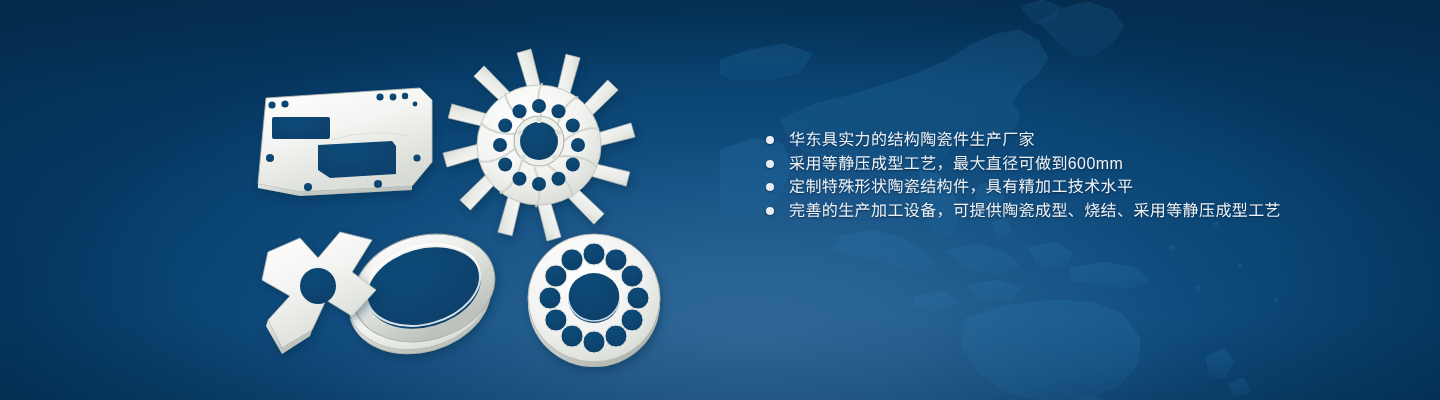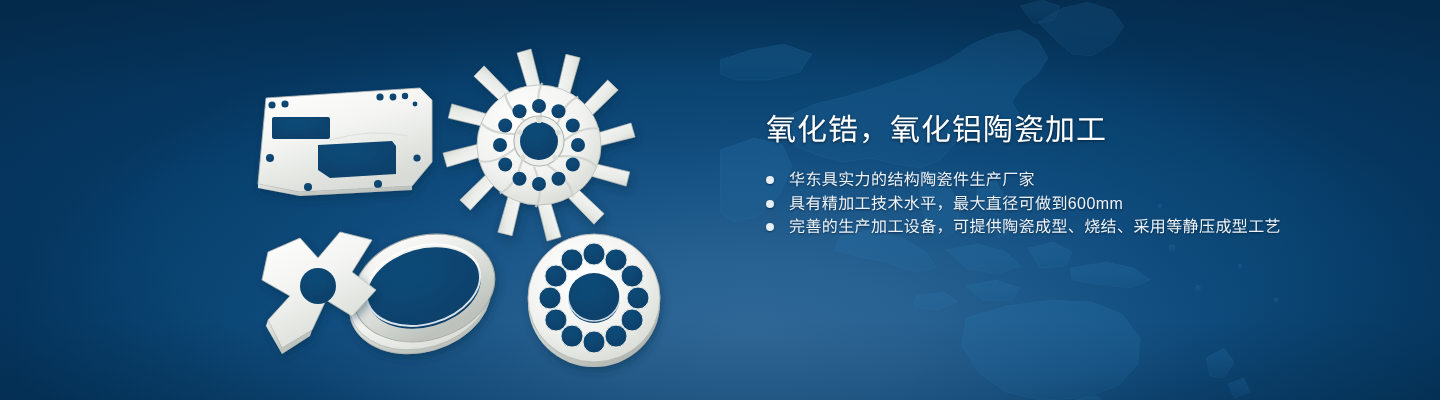--- a/index.html
+++ b/index.html
@@ -373,30 +373,33 @@
           <circle cx="-38.1" cy="22" r="11"></circle>
           <circle cx="-44" cy="0" r="11"></circle>
           <circle cx="-38.1" cy="-22" r="11"></circle>
           <circle cx="-22" cy="-38.1" r="11"></circle>
         </g>
       </g>
     </svg>
   </div>
 
   <div class="copy">
-    <h1 class="headline">氧化锆，氧化铝陶瓷加工</h1>
 
     <ul class="bullets">
       <li>
         <span class="dot"></span>
         <span>华东具实力的结构陶瓷件生产厂家</span>
       </li>
       <li>
         <span class="dot"></span>
-        <span>具有精加工技术水平，最大直径可做到600mm</span>
+        <span>采用等静压成型工艺，最大直径可做到600mm</span>
+      </li>
+      <li>
+        <span class="dot"></span>
+        <span>定制特殊形状陶瓷结构件，具有精加工技术水平</span>
       </li>
       <li>
         <span class="dot"></span>
         <span>完善的生产加工设备，可提供陶瓷成型、烧结、采用等静压成型工艺</span>
       </li>
     </ul>
   </div>
 
 </div>
 

